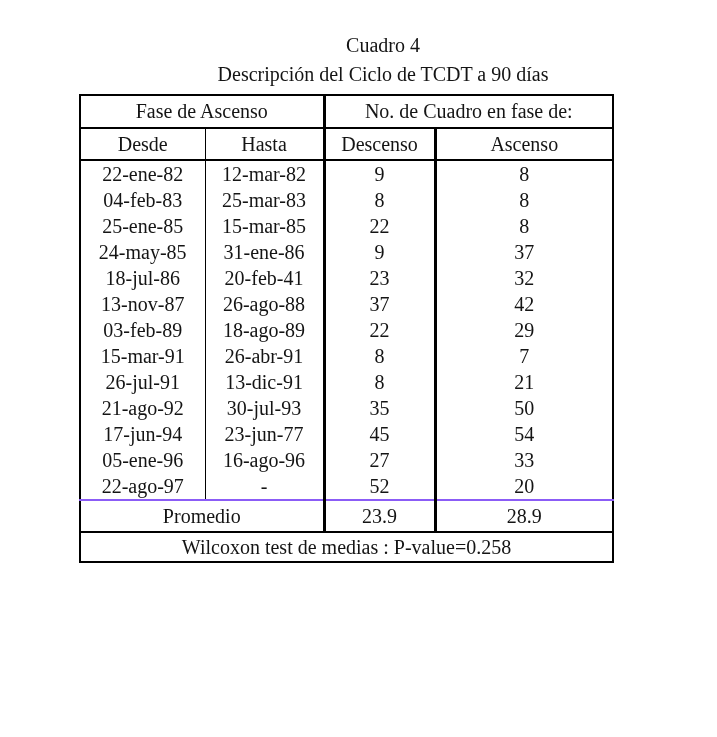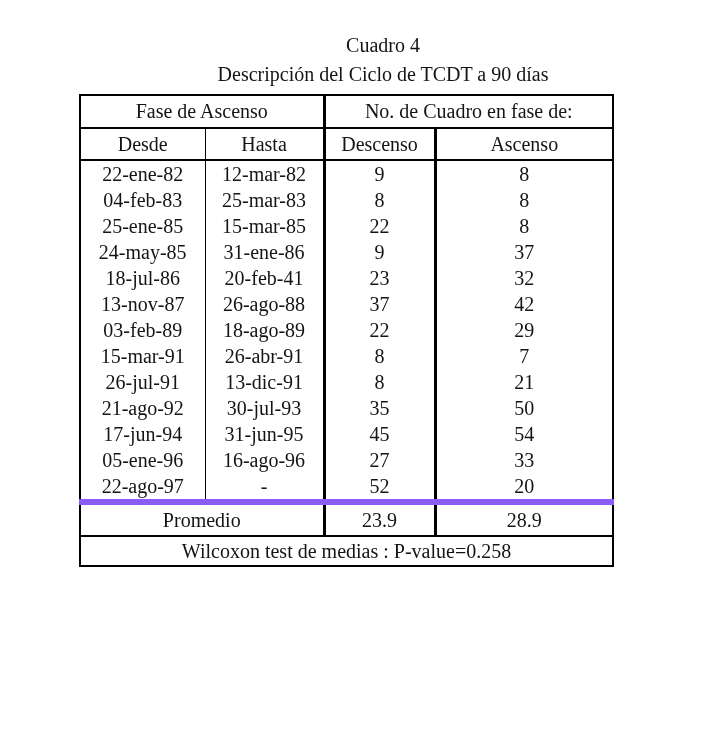--- a/index.html
+++ b/index.html
@@ -46,21 +46,21 @@
     overflow: hidden;
     white-space: nowrap;
   }
   
   col.c-desde    { width: 125px; }
   col.c-hasta    { width: 119px; }
   col.c-descenso { width: 111px; }
   col.c-ascenso  { width: 178px; }
   
   tr.hline-b > th, tr.hline-b > td { border-bottom: 2px solid #000; }
-  tr.hline-t > td { border-top: 6px solid #8b5cf6; }
+  tr.hline-t > td { border-top: 2px solid #8b5cf6; }
   
   .div-r { border-right: 1.5px solid #000; } 
   .sep-r { border-right: 3px solid #000; }   
   
   tr.group-row  > th { height: 31px; }
   tr.cols-row   > th { height: 30px; }
   tr.data-row   > td { height: 26px; }
   tr.summary-row> td { height: 30px; }
   tr.note-row   > td { height: 28px; }
 </style>
@@ -151,21 +151,21 @@
             <td>21</td>
           </tr>
           <tr class="data-row">
             <td class="div-r">21-ago-92</td>
             <td class="sep-r">30-jul-93</td>
             <td class="sep-r">35</td>
             <td>50</td>
           </tr>
           <tr class="data-row">
             <td class="div-r">17-jun-94</td>
-            <td class="sep-r">31-jun-95</td>
+            <td class="sep-r">23-jun-77</td>
             <td class="sep-r">45</td>
             <td>54</td>
           </tr>
           <tr class="data-row">
             <td class="div-r">05-ene-96</td>
             <td class="sep-r">16-ago-96</td>
             <td class="sep-r">27</td>
             <td>33</td>
           </tr>
           <tr class="data-row">

